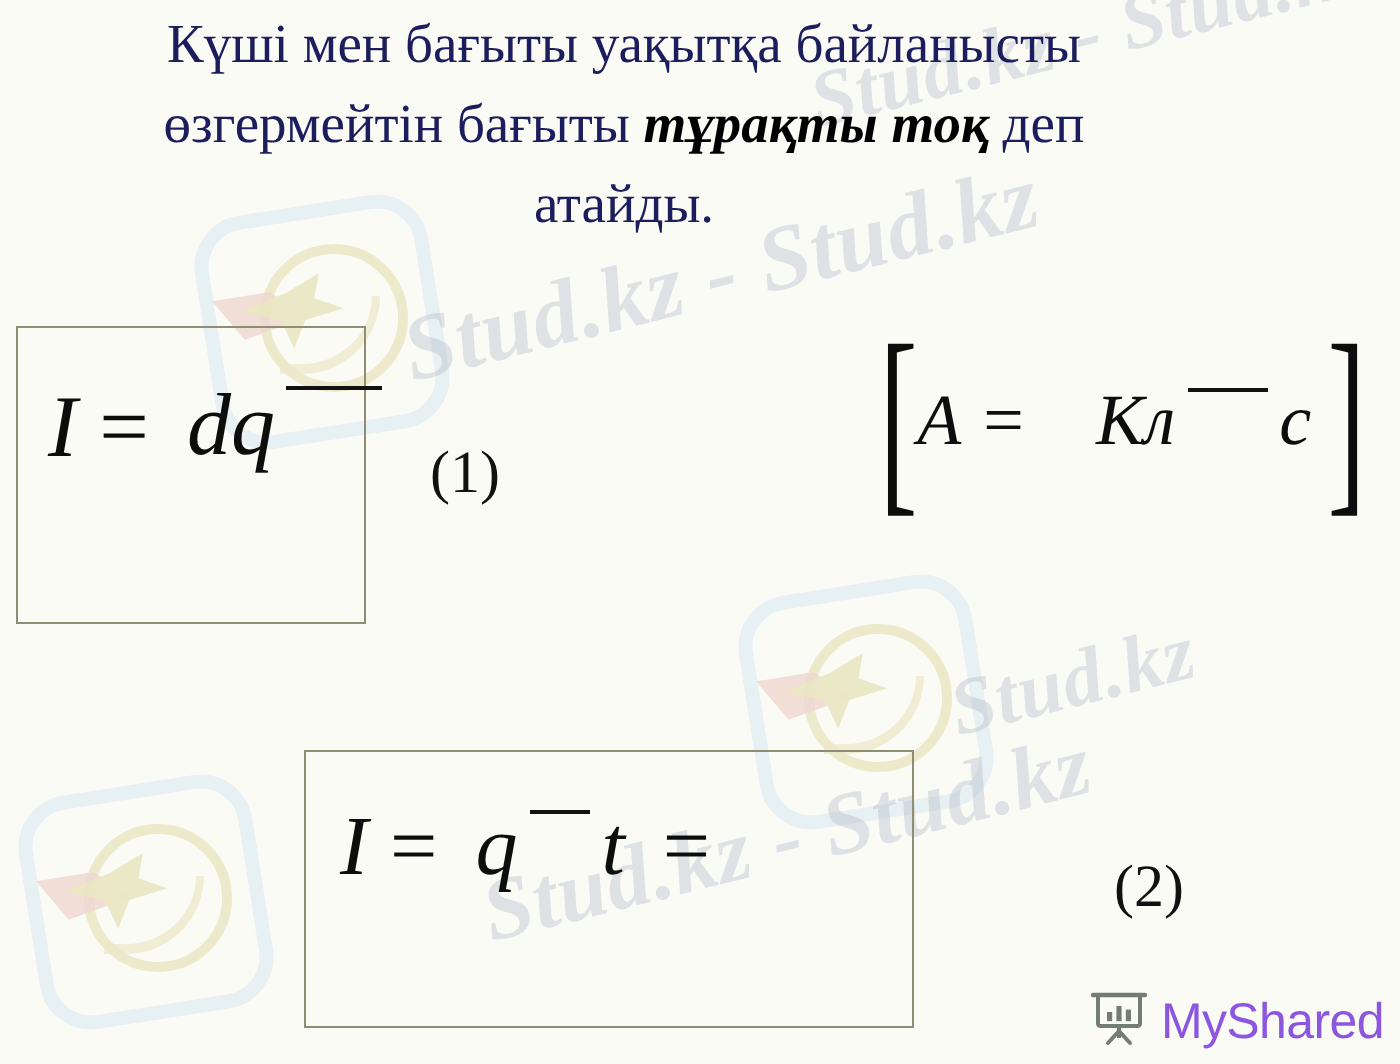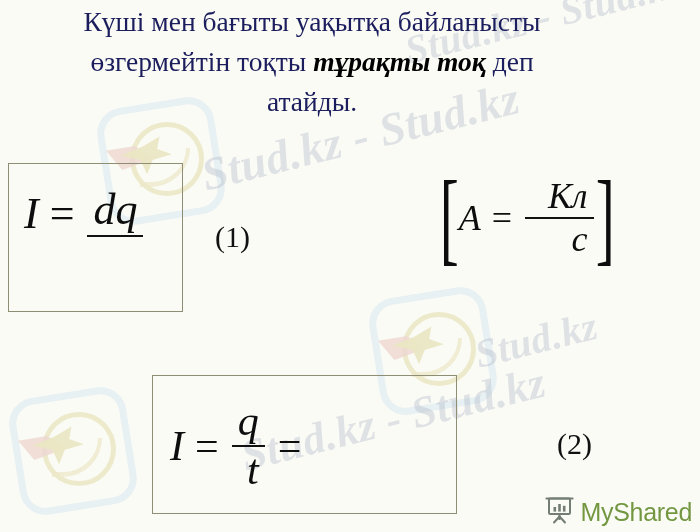--- a/index.html
+++ b/index.html
@@ -135,22 +135,22 @@
   }
   .f1 { left: 22px;  top: 188px; font-size: 44px; }
   .f2 { left: 432px; top: 178px; font-size: 36px; }
   .f3 { left: 168px; top: 400px; font-size: 42px; }
 
   .var { font-style: italic; padding: 0 2px; }
   .eq  { font-style: normal; padding: 0 9px; }
 
   .frac {
     display: inline-flex;
-    flex-direction: column;
-    align-items: flex-end;
+    flex-direction: row;
+    align-items: flex-start;
     vertical-align: middle;
     line-height: 1.02;
     padding: 0 4px;
   }
   .frac .num,
   .frac .den { display: block; padding: 0 6px; font-style: italic; }
   .frac .bar {
     display: block;
     width: 100%;
     min-width: 48px;
@@ -194,21 +194,21 @@
     bottom: 4px;
     display: flex;
     align-items: center;
     gap: 5px;
     z-index: 4;
     opacity: .78;
   }
   .myshared .ms-label {
     font-family: "Liberation Sans", "DejaVu Sans", sans-serif;
     font-size: 25px;
-    color: #4d7c0f;
+    color: #6d28d9;
     letter-spacing: -.3px;
   }
 </style>
 </head>
 <body>
 
 <div id="slide">
 
   <div class="wm-layer">
 
@@ -242,21 +242,21 @@
 
     <div class="wm-text" style="left:236px; top:432px; font-size:44px; transform:rotate(-14deg);">Stud.kz - Stud.kz</div>
 
     <div class="wm-text" style="left:470px; top:332px; font-size:40px; transform:rotate(-14deg);">Stud.kz</div>
   </div>
 
   <div class="content">
 
     <div class="title-block">
       <span class="title-line">Күші мен бағыты уақытқа байланысты</span>
-      <span class="title-line"><span>өзгермейтін тоқты </span><span class="hl">тұрақты тоқ</span><span> деп</span></span>
+      <span class="title-line"><span>өзгермейтін бағыты </span><span class="hl">тұрақты тоқ</span><span> деп</span></span>
       <span class="title-line">атайды.</span>
     </div>
 
     <div class="fbox fbox1"></div>
     <div class="formula f1">
       <span class="var">I</span>
       <span class="eq">=</span>
       <span class="frac">
         <span class="num">dq</span>
         <span class="bar"></span>

